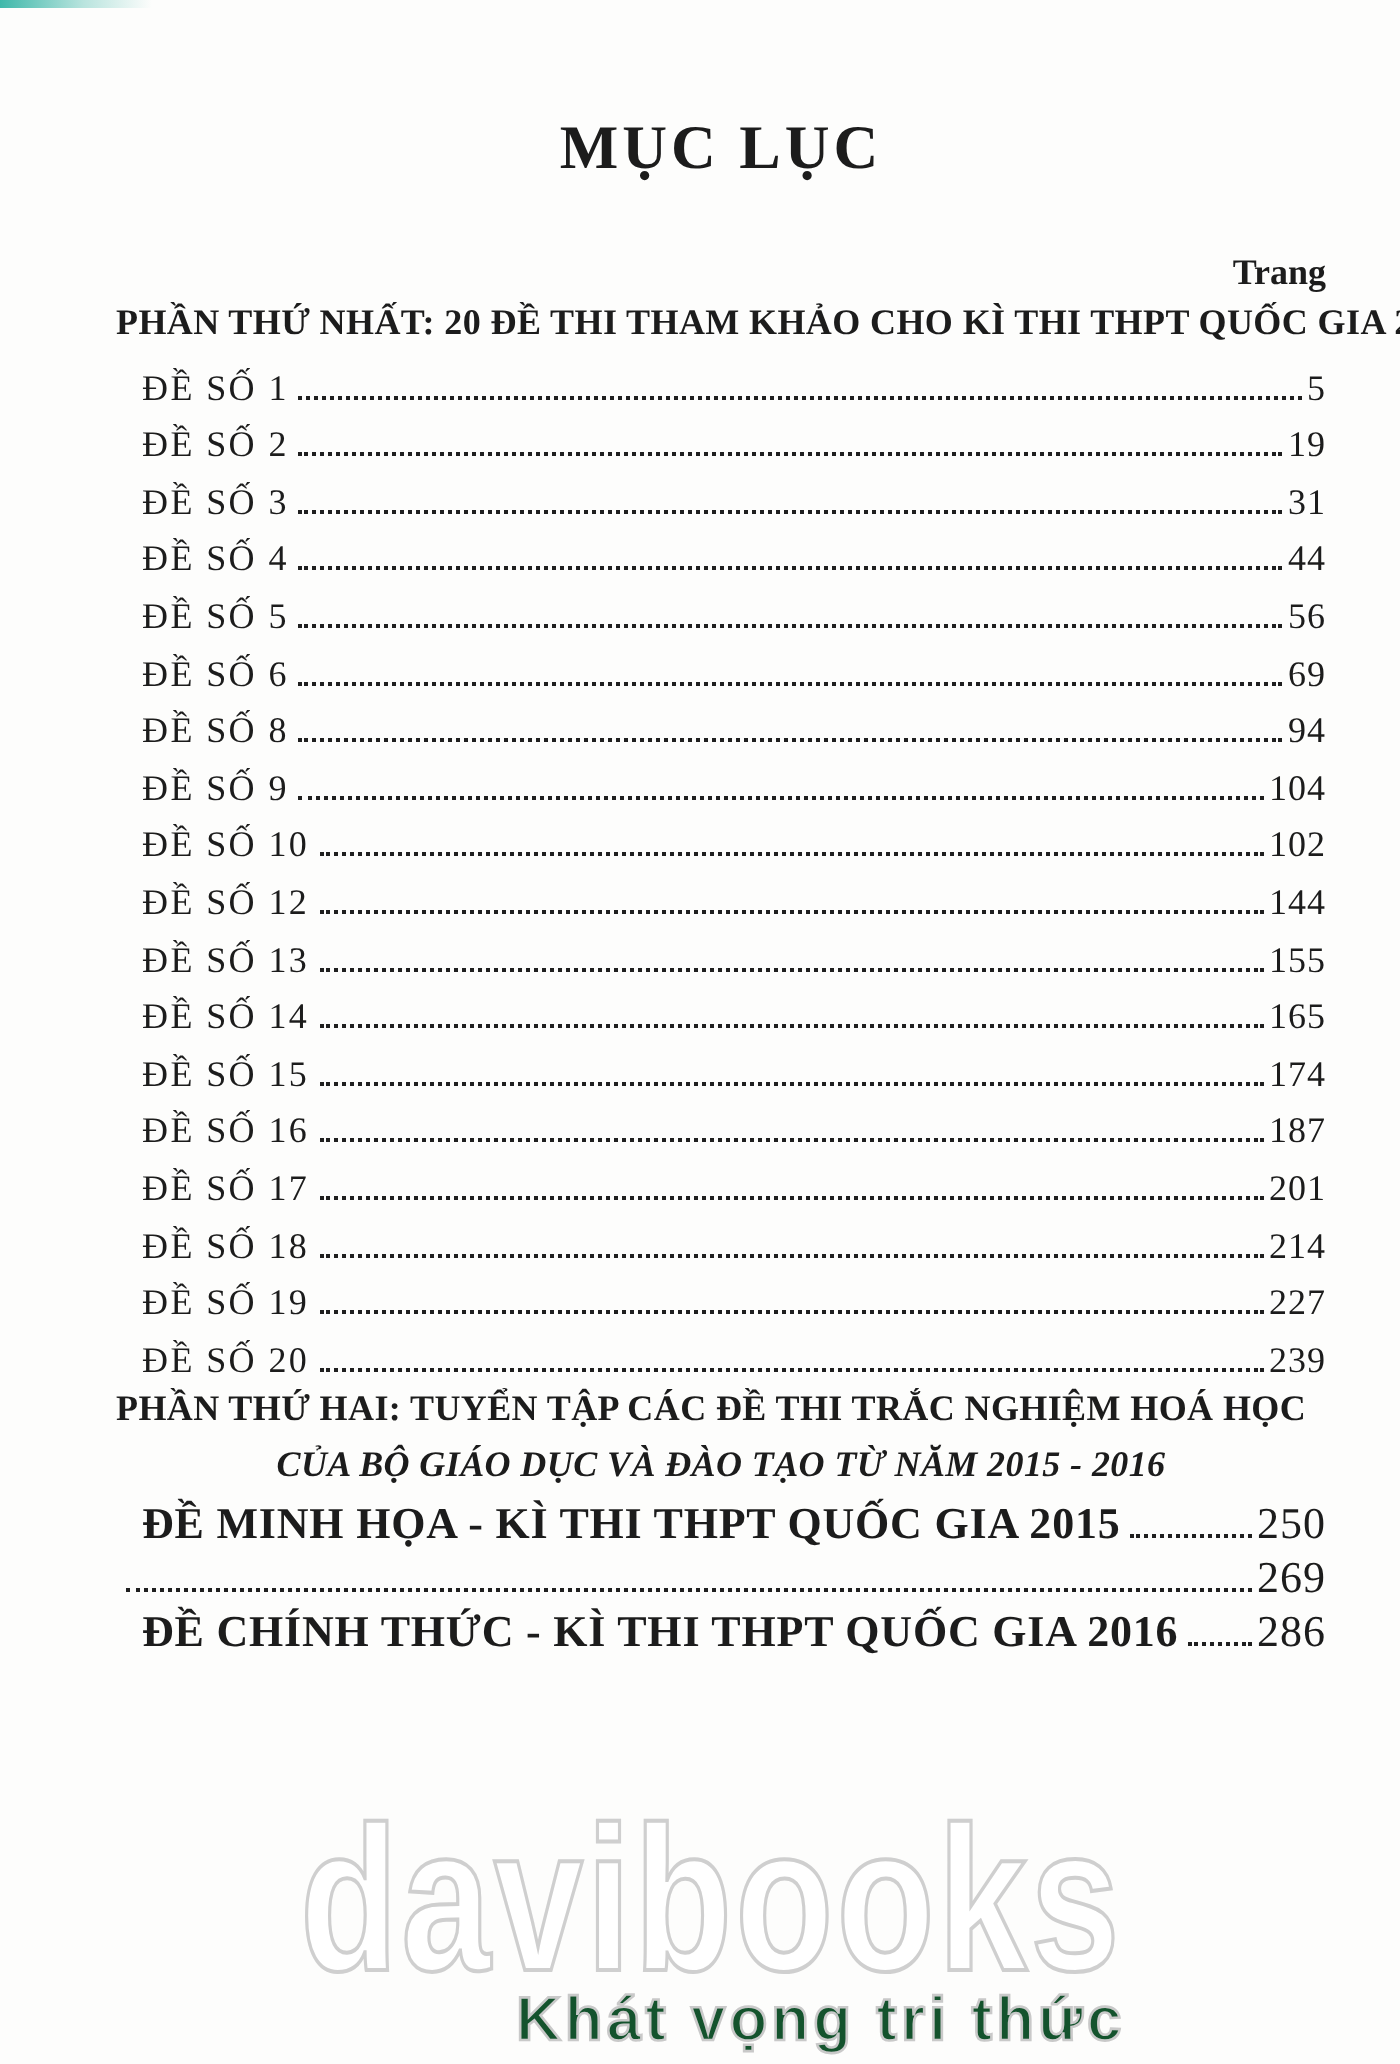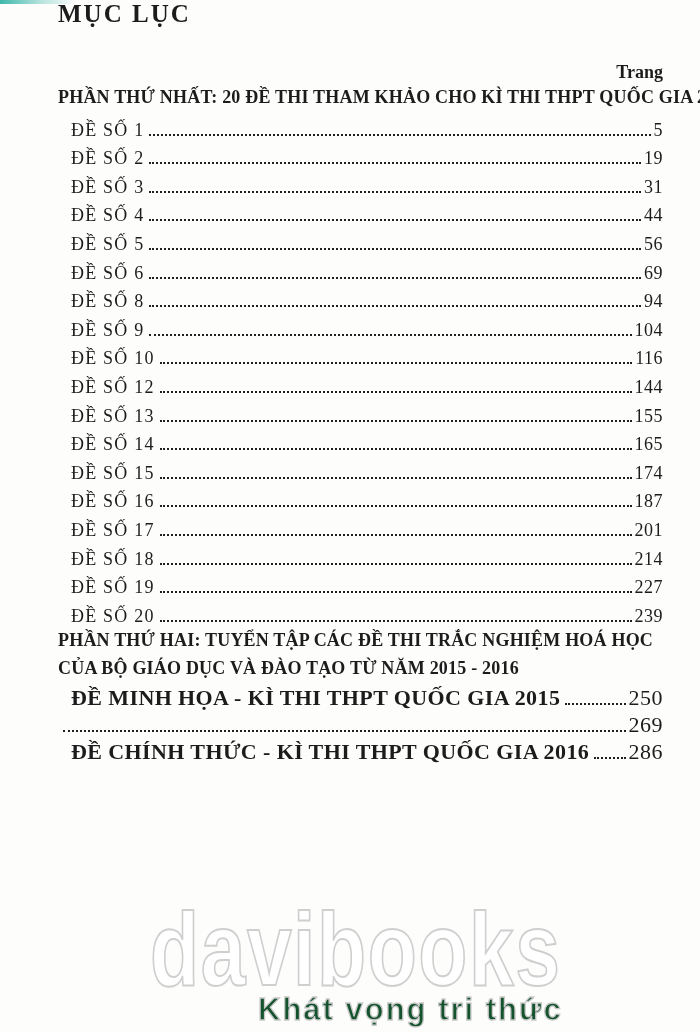--- a/index.html
+++ b/index.html
@@ -17,42 +17,44 @@
     position: absolute;
     top: 0; left: 0;
     width: 76px; height: 4px;
     background: linear-gradient(to right, #3fb8aa, #b9e4de 55%, rgba(255,255,255,0));
   }
   .content {
     position: relative;
     padding: 0 37px 0 58px; 
   }
   .title {
-    text-align: left;
-    font-size: 25px;
+    margin-top: 56px;
+    text-align: center;
+    font-size: 31px;
     font-weight: 700;
     letter-spacing: 2px;
   }
   .trang-row {
     margin-top: 34px;
     text-align: right;
     font-size: 18px;
     font-weight: 700;
   }
   .section-heading {
     font-size: 18px;
     font-weight: 700;
     line-height: 28px;
     letter-spacing: 0.2px;
     white-space: nowrap;
   }
   .section-heading .heading-line2 {
     display: block;
-    text-align: left;
+    text-align: center;
     white-space: nowrap;
+    font-style: italic;
   }
   .toc-row {
     display: flex;
     align-items: flex-end;
     height: 28.6px;
     font-size: 18px;
     letter-spacing: 1.2px;
     line-height: 1.05;
   }
   .toc-label { white-space: nowrap; padding-left: 13px; }
@@ -161,21 +163,21 @@
 
   <div class="toc-row">
     <span class="toc-label">ĐỀ SỐ 9</span>
     <span class="dot-leader"></span>
     <span class="toc-page">104</span>
   </div>
 
   <div class="toc-row">
     <span class="toc-label">ĐỀ SỐ 10</span>
     <span class="dot-leader"></span>
-    <span class="toc-page">116</span>
+    <span class="toc-page">102</span>
   </div>
 
 
   <div class="toc-row">
     <span class="toc-label">ĐỀ SỐ 12</span>
     <span class="dot-leader"></span>
     <span class="toc-page">144</span>
   </div>
 
   <div class="toc-row">

